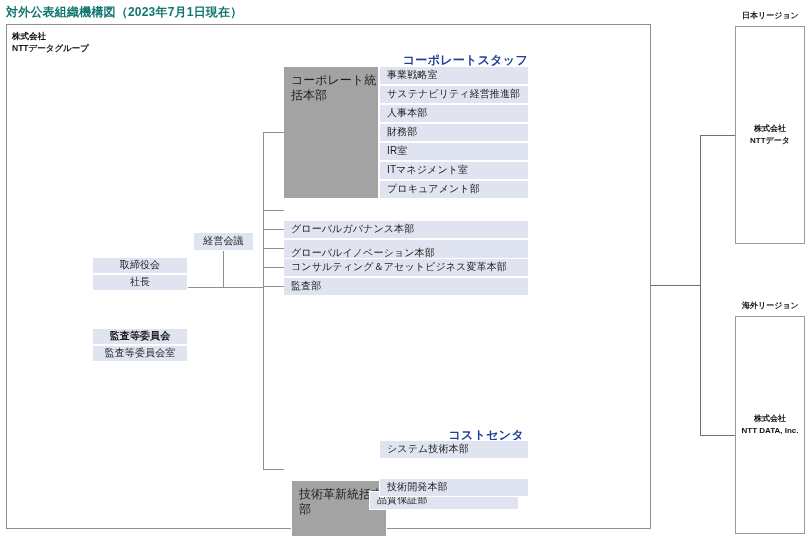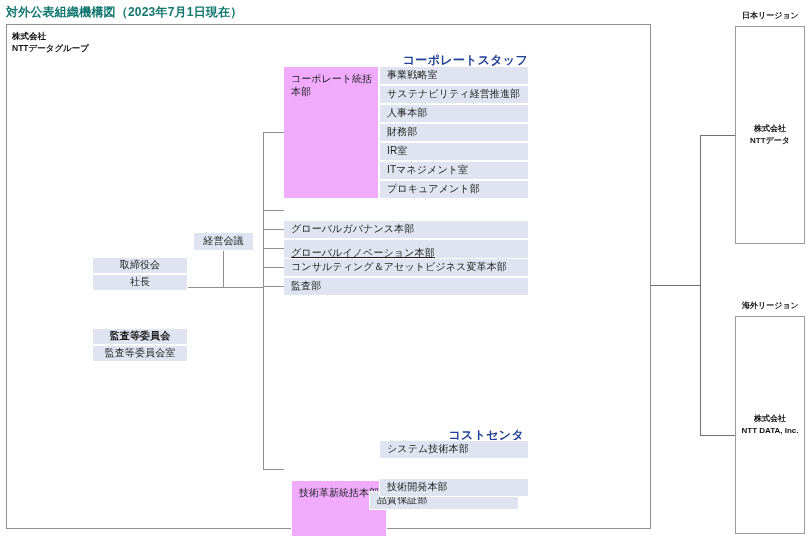--- a/index.html
+++ b/index.html
@@ -47,24 +47,24 @@
     color:#1c1c1c;
     letter-spacing:0.1px;
     line-height:1.25;
   }
   .box.center{justify-content:center;text-align:center;}
   .box.left{justify-content:flex-start;padding-left:7px;text-align:left;}
 
   
   .parent-box{
     position:absolute;
-    background:#f0abfc;
+    background:#a3a3a3;
     border:1px solid #ffffff;
     box-sizing:border-box;
-    font-size:10px;
+    font-size:12px;
     color:#1c1c1c;
     padding-left:7px;
     padding-top:6px;
     line-height:1.25;
   }
 
   
   .section-caption{
     position:absolute;
     font-size:12px;font-weight:bold;
@@ -123,21 +123,21 @@
 
   <div class="box left" style="left:379px;top:66px;width:150px;height:19px;">事業戦略室</div>
   <div class="box left" style="left:379px;top:85px;width:150px;height:19px;">サステナビリティ経営推進部</div>
   <div class="box left" style="left:379px;top:104px;width:150px;height:19px;">人事本部</div>
   <div class="box left" style="left:379px;top:123px;width:150px;height:19px;">財務部</div>
   <div class="box left" style="left:379px;top:142px;width:150px;height:19px;">IR室</div>
   <div class="box left" style="left:379px;top:161px;width:150px;height:19px;">ITマネジメント室</div>
   <div class="box left" style="left:379px;top:180px;width:150px;height:19px;">プロキュアメント部</div>
 
   <div class="box left" style="left:283px;top:220px;width:246px;height:19px;">グローバルガバナンス本部</div>
-  <div class="box left" style="left:283px;top:239px;width:246px;height:28px;text-decoration:underline;">グローバルイノベーション本部</div>
+  <div class="box left" style="left:283px;top:239px;width:246px;height:28px;">グローバルイノベーション本部</div>
   <div class="box left" style="left:283px;top:258px;width:246px;height:19px;">コンサルティング＆アセットビジネス変革本部</div>
   <div class="box left" style="left:283px;top:277px;width:246px;height:19px;">監査部</div>
 
   <div class="section-caption" style="left:366px;top:427px;width:158px;">コストセンタ</div>
 
   <div class="parent-box" style="left:291px;top:440px;width:96px;height:57px;margin-top:40px;">技術革新統括本部</div>
 
   <div class="box left" style="left:379px;top:440px;width:150px;height:19px;text-align:center;">システム技術本部</div>
   <div class="box left" style="left:369px;top:459px;width:150px;height:19px;margin-top:32px;">品質保証部</div>
   <div class="box left" style="left:379px;top:478px;width:150px;height:19px;">技術開発本部</div>

